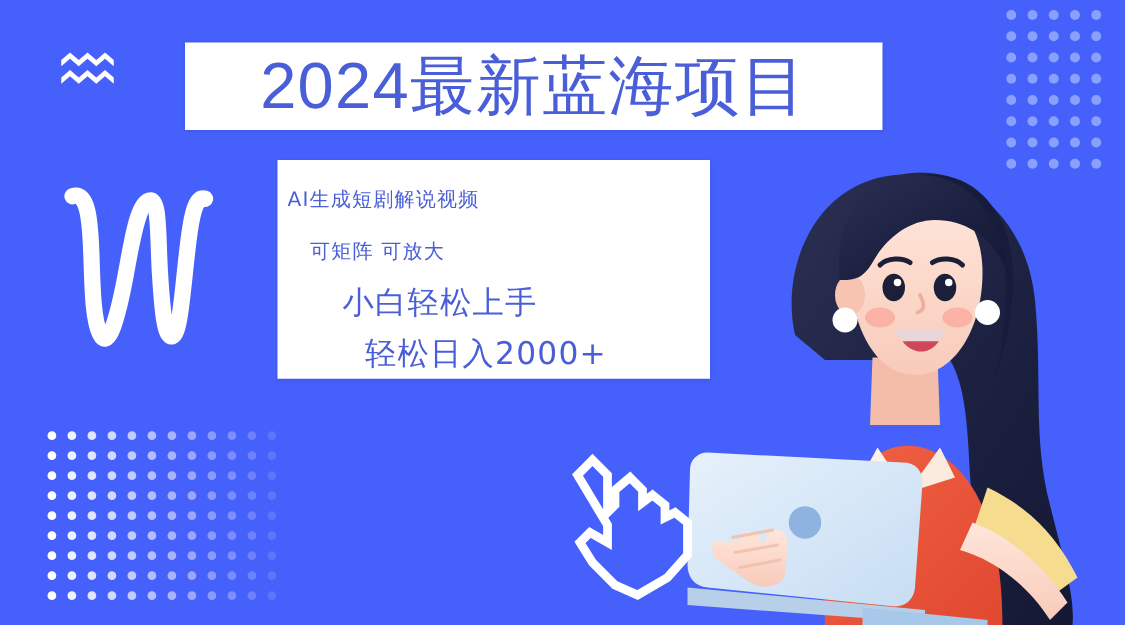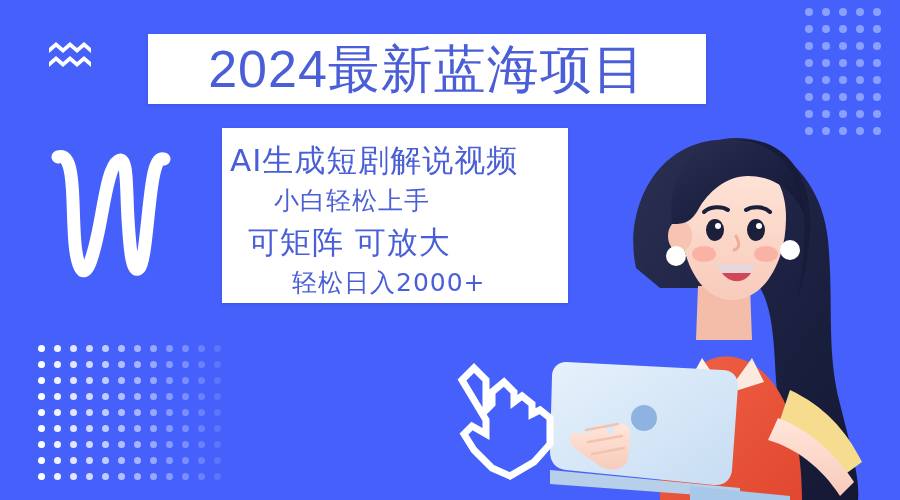--- a/index.html
+++ b/index.html
@@ -100,21 +100,21 @@
     position: absolute;
     inset: 0;
     padding: 14px 0 0 0;
     display: flex;
     flex-direction: column;
     justify-content: flex-start;
     gap: 5px;
   }
   .sub-line {
     color: #4a5fd7;
-    font-size: 31px;
+    font-size: 16px;
     line-height: 36px;
     white-space: nowrap;
     font-family: "DejaVu Sans", "Liberation Sans", sans-serif;
     letter-spacing: 1px;
   }
   .sub-line.l0 { padding-left: 8px; }
   .sub-line.l1 { padding-left: 26px; }
   .sub-line.l2 { padding-left: 52px; font-size: 25px; }
   .sub-line.l3 { padding-left: 70px; font-size: 25px; }
 
@@ -410,18 +410,18 @@
                L82 104 L58 118 L40 110 L22 92 L12 76 L20 68 L34 76 L34 62 Z"></path>
     </g>
   </svg>
 
 <div class="title-card">
       <div class="title-text" style="color: rgb(74, 95, 215);">2024最新蓝海项目</div>
     </div>
     <div class="subtitle-card">
       <div class="subtitle-lines">
         <div class="sub-line l0" style="color: rgb(74, 95, 215);">AI生成短剧解说视频</div>
+        <div class="sub-line l1" style="color: rgb(74, 95, 215);">可矩阵  可放大</div>
         <div class="sub-line l2" style="color: rgb(74, 95, 215);">小白轻松上手</div>
-        <div class="sub-line l1" style="color: rgb(74, 95, 215);">可矩阵  可放大</div>
         <div class="sub-line l3" style="color: rgb(74, 95, 215);">轻松日入2000+</div>
       </div>
     </div>
   </div>
 
 </body></html>

